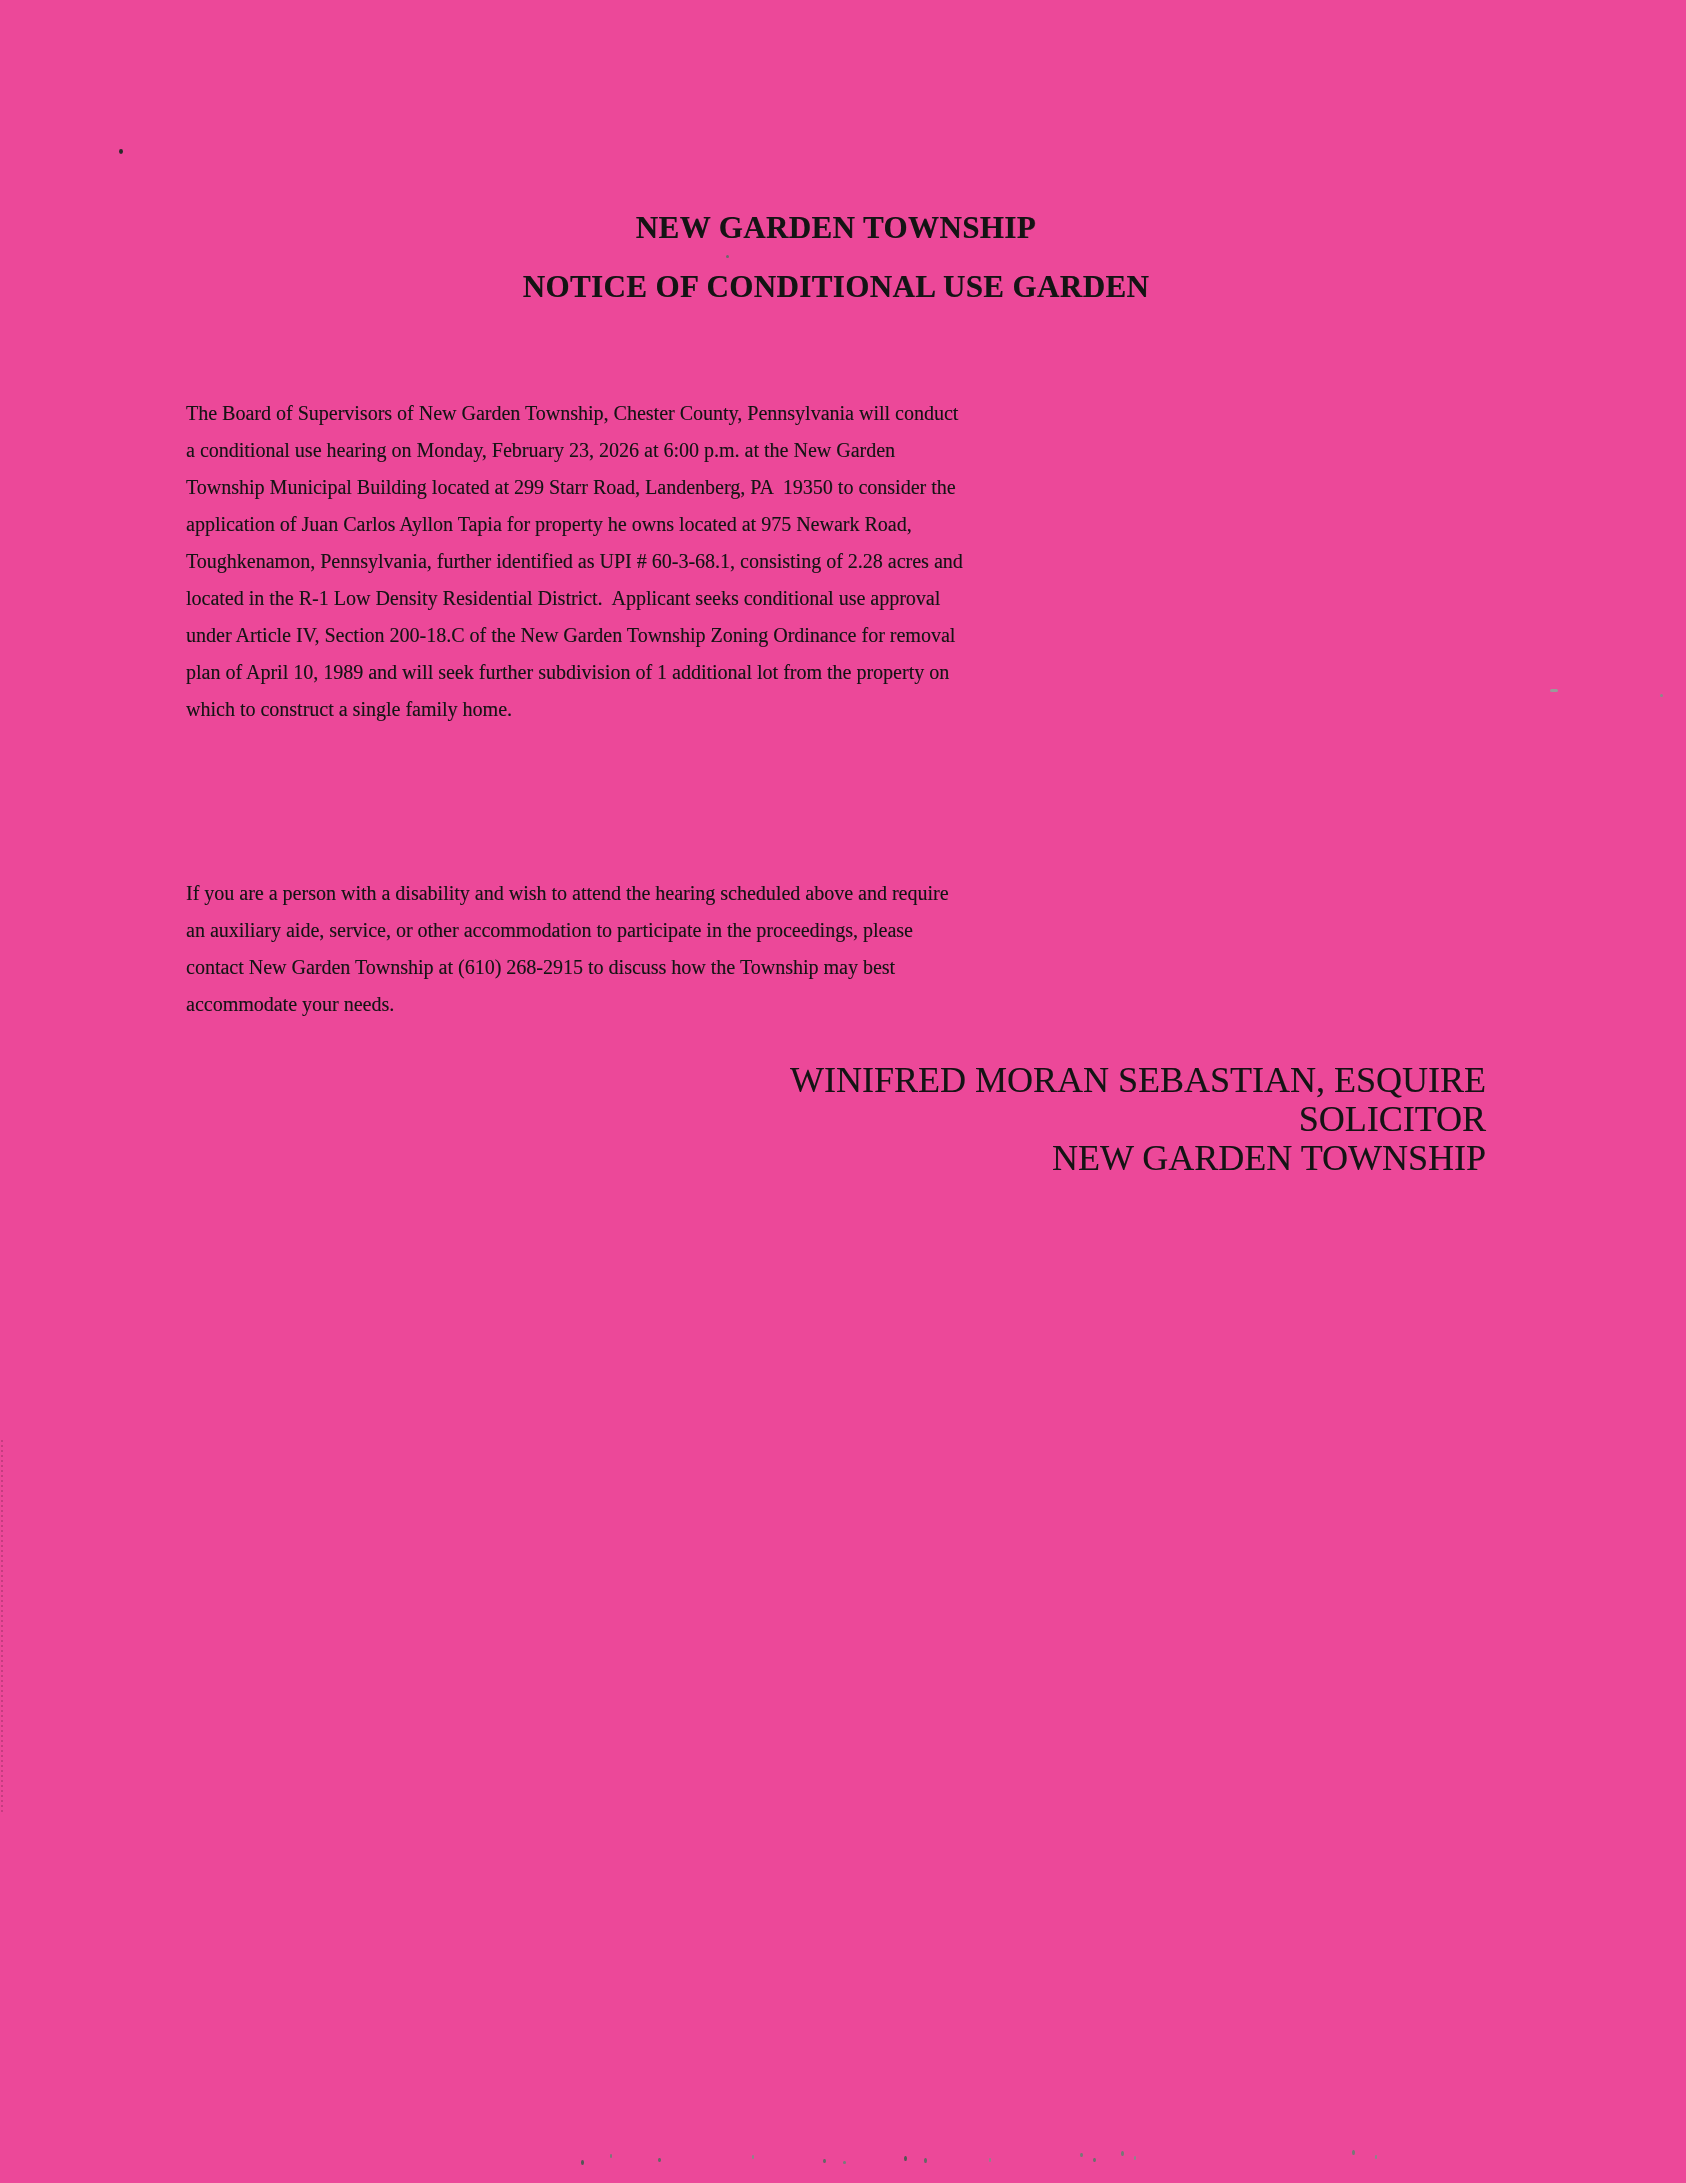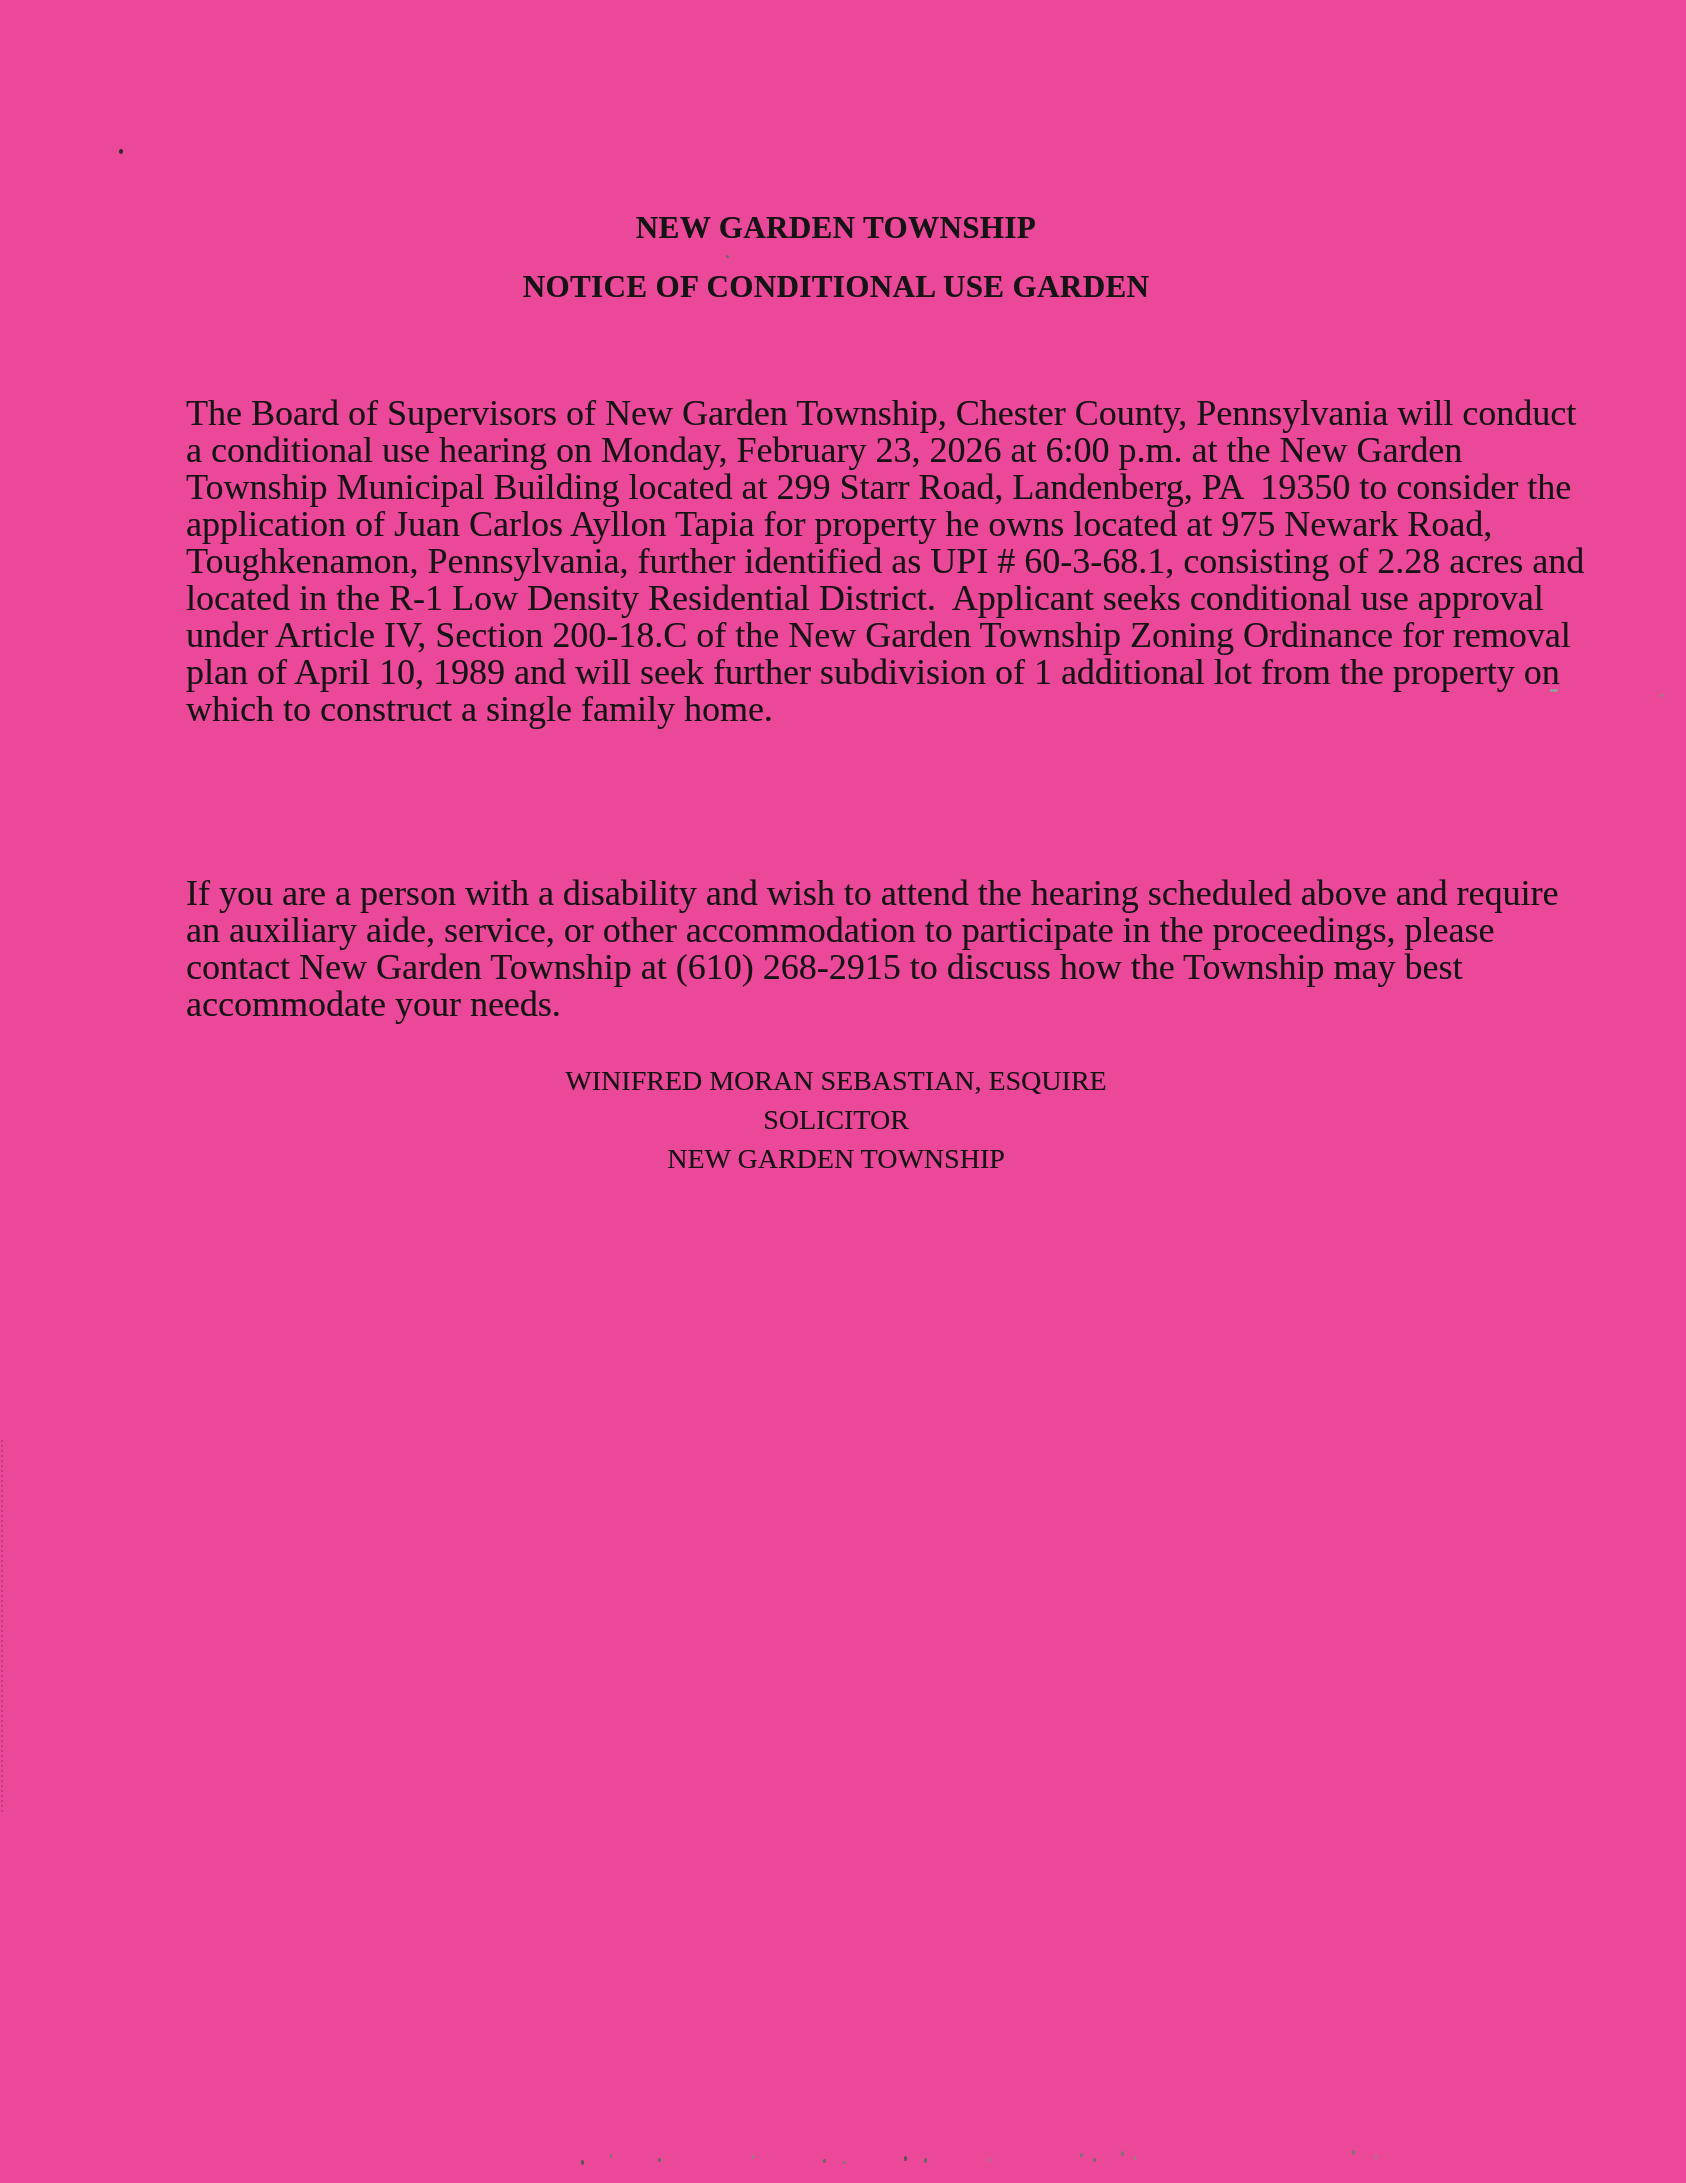--- a/index.html
+++ b/index.html
@@ -22,34 +22,34 @@
     font-size: 31px;
     line-height: 32px;
     letter-spacing: 0.4px;
     text-shadow: 0.3px 0.3px 0 rgba(20,20,20,0.45);
   }
   .title-line2 { margin-top: 27px; }
   .para {
     position: absolute;
     left: 186px;
     width: 1327px;
-    font-size: 36px;
+    font-size: 20px;
     line-height: 37px;
     text-shadow: 0.3px 0.3px 0 rgba(20,20,20,0.35);
   }
   .para .line { white-space: pre; }
   #para1 { top: 395px; }
   #para2 { top: 843px; margin-top: 32px; }
   .signature {
     position: absolute;
     left: 186px;
     top: 1061px;
     width: 1300px;
-    text-align: center;
-    font-size: 28px;
+    text-align: right;
+    font-size: 36px;
     line-height: 39px;
     text-shadow: 0.3px 0.3px 0 rgba(20,20,20,0.35);
   }
   
   .speck { position: absolute; border-radius: 50%; }
   .edge-artifact {
     position: absolute;
     left: 0.8px;
     top: 1440px;
     width: 2.5px;

